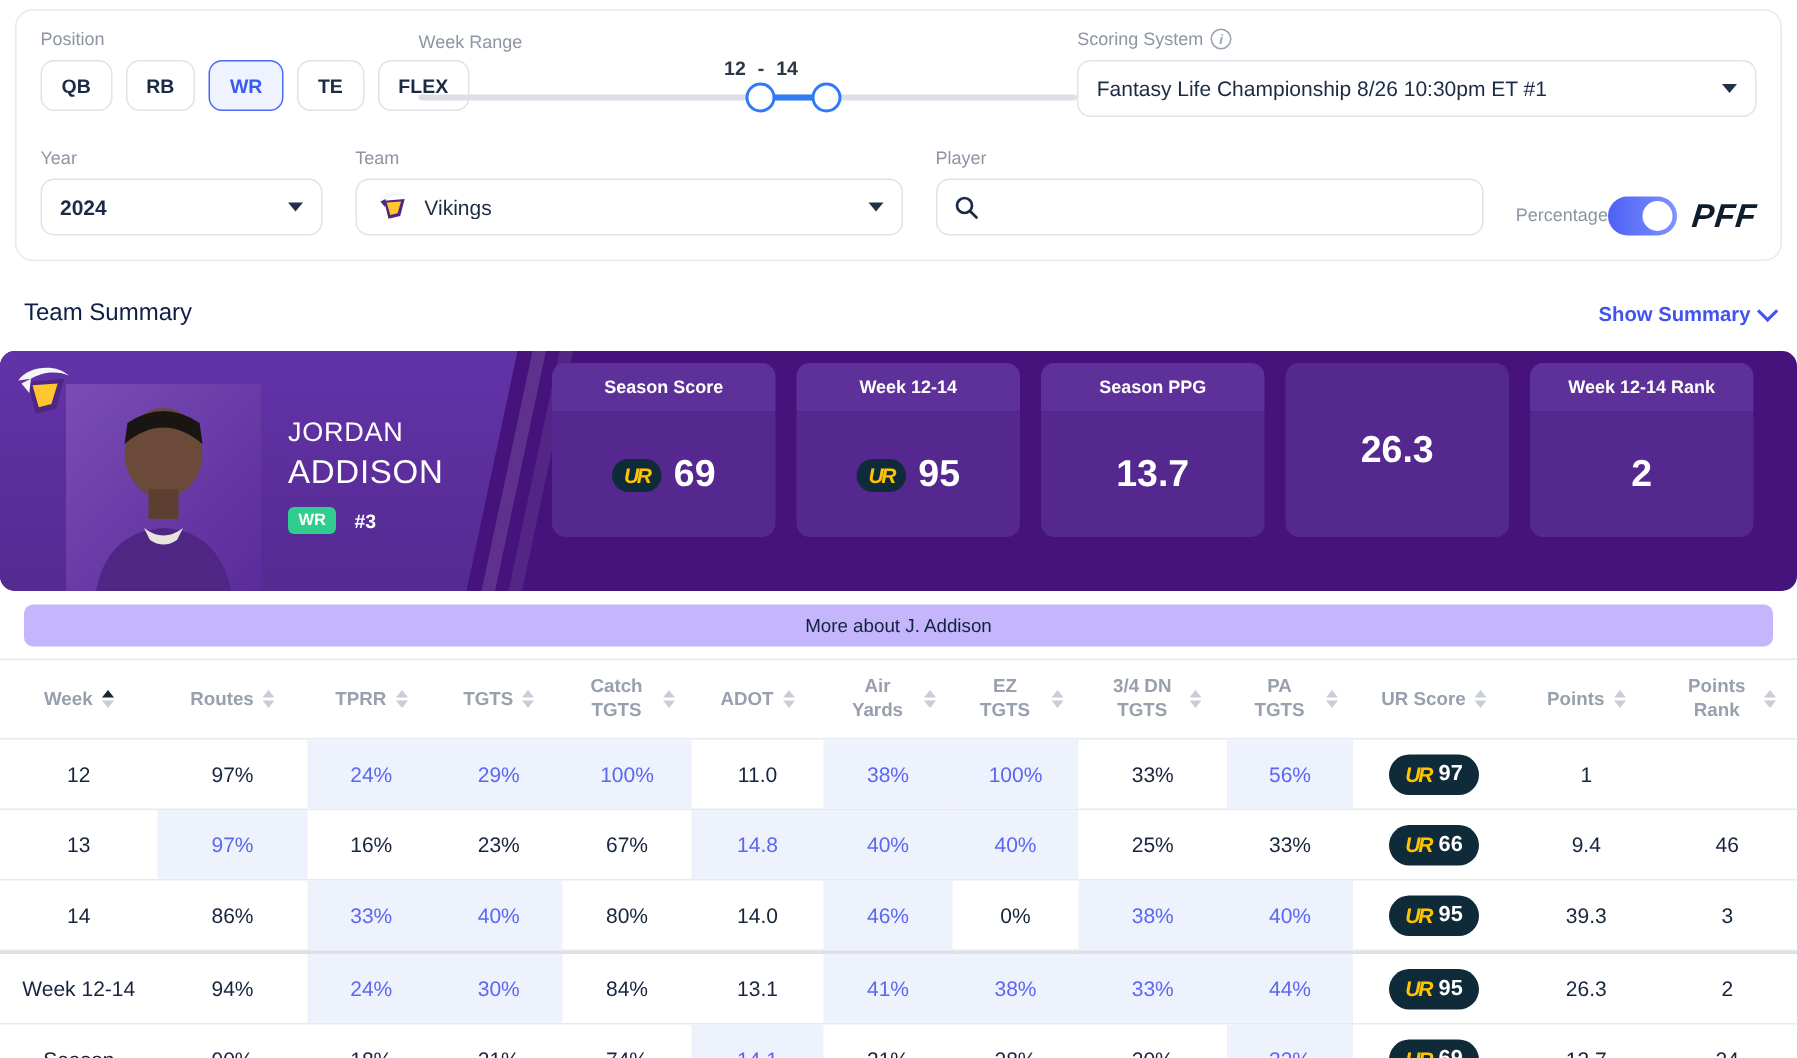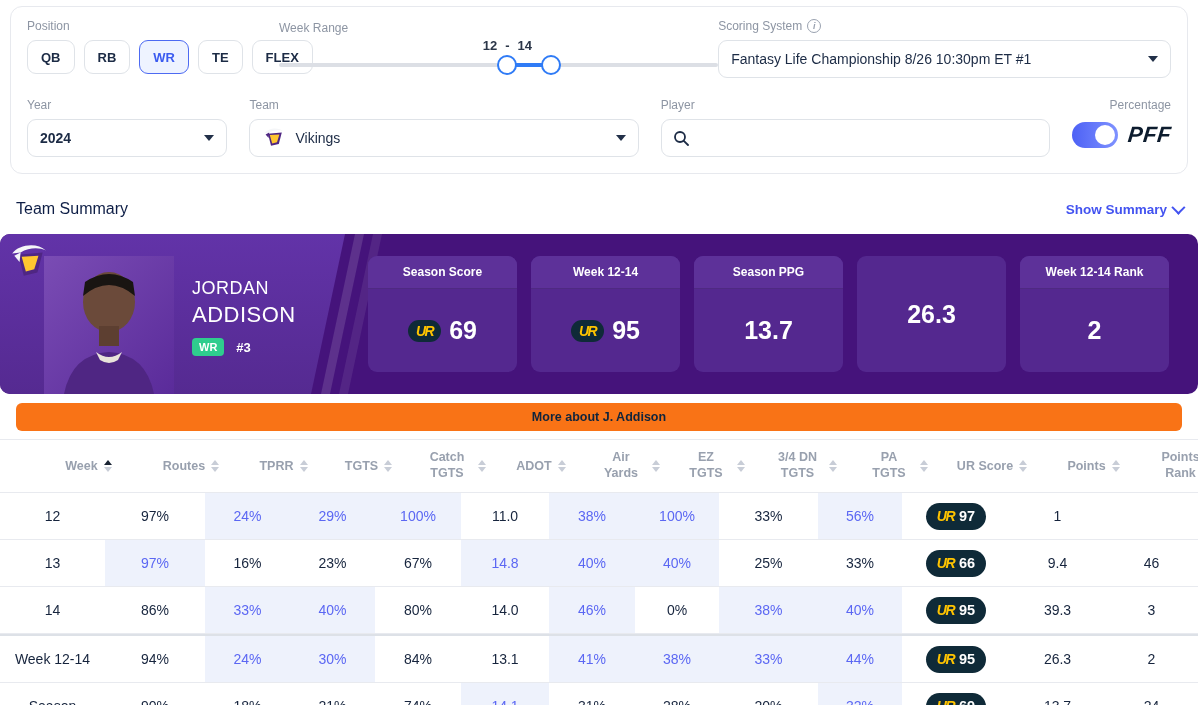--- a/index.html
+++ b/index.html
@@ -29,21 +29,21 @@
   .range-fill{position:absolute;top:21px;height:4px;background:#2f7bf6;border-radius:2px;left:52%;width:10%;}
   .handle{position:absolute;top:13px;width:20px;height:20px;border-radius:50%;background:#fff;border:2px solid #2f7bf6;cursor:pointer;}
   .handle.h1{left:calc(52% - 10px);} .handle.h2{left:calc(62% - 10px);}
   .scoring-group{margin-left:auto;width:462px;}
   .info-icon{width:14px;height:14px;border:1px solid #9aa2b0;border-radius:50%;display:inline-flex;align-items:center;justify-content:center;font-size:9px;color:#9aa2b0;font-style:italic;font-weight:700;}
   .select{height:38px;border:1px solid #dfe3e8;border-radius:9px;background:#fff;display:flex;align-items:center;padding:0 12px;font-size:14px;color:#1c2b45;cursor:pointer;}
   .select .val{flex:1;white-space:nowrap;overflow:hidden;}
   .caret{width:0;height:0;border-left:5px solid transparent;border-right:5px solid transparent;border-top:6px solid #223048;margin-left:8px;}
   .row2{margin-top:14px;display:flex;gap:22px;}
   .year-group{width:206px;} .team-group{width:400px;} .player-group{width:400px;}
-  .pct-group{margin-left:auto;display:flex;flex-direction:column;align-items:flex-end;}
+  .pct-group{margin-left:auto;display:flex;flex-direction:row;align-items:flex-end;}
   .team-logo-sm{width:24px;height:24px;margin-right:9px;flex:none;}
   .search-box{height:38px;border:1px solid #dfe3e8;border-radius:9px;display:flex;align-items:center;padding:0 11px;}
   .search-box input{border:none;outline:none;flex:1;font-size:14px;font-family:inherit;color:#1c2b45;background:transparent;}
   .search-icon{width:16px;height:16px;margin-right:8px;flex:none;}
   .pct-row{display:flex;align-items:center;gap:10px;margin-top:3px;}
   .toggle{width:46px;height:26px;border-radius:13px;background:linear-gradient(90deg,#4d61f5,#7f92ff);position:relative;cursor:pointer;}
   .toggle .knob{position:absolute;right:3px;top:3px;width:20px;height:20px;border-radius:50%;background:#fff;}
   .pff-logo{font-size:22px;font-weight:900;font-style:italic;letter-spacing:.5px;color:var(--pff-navy);transform:skewX(-6deg);}
 
   
@@ -58,33 +58,33 @@
   .stripe{position:absolute;top:-10px;bottom:-10px;width:9px;background:rgba(255,255,255,.13);transform:skewX(-12deg);}
   .stripe.s1{left:338px;} .stripe.s2{left:356px;background:rgba(255,255,255,.08);}
   .banner-team-logo{position:absolute;left:8px;top:7px;width:42px;height:42px;}
   .player-photo{position:absolute;left:44px;bottom:0;width:130px;height:138px;}
   .name-block{position:absolute;left:192px;top:44px;color:#fff;}
   .p-first{font-size:18px;font-weight:500;letter-spacing:.5px;}
   .p-last{font-size:22px;font-weight:400;letter-spacing:.5px;margin-top:3px;}
   .p-meta{display:flex;align-items:center;gap:12px;margin-top:10px;}
   .pos-badge{background:var(--badge-green);color:#fff;font-size:11px;font-weight:700;padding:3px 7px;border-radius:4px;}
   .jersey{font-size:13px;font-weight:600;}
-  .cards{position:absolute;left:368px;top:22px;display:flex;gap:14px;}
+  .cards{position:absolute;left:368px;top:8px;display:flex;gap:14px;}
   .stat-card{width:149px;height:116px;border-radius:9px;overflow:hidden;background:var(--card-purple);display:flex;flex-direction:column;}
   .stat-card .hd{background:var(--card-header-purple);color:#fff;font-size:12px;font-weight:700;text-align:center;padding:9px 4px;border-bottom:1px solid rgba(0,0,0,.15);}
   .stat-card .bd{flex:1;display:flex;align-items:center;justify-content:center;gap:8px;color:#fff;font-size:25px;font-weight:800;}
   .ur-chip{background:var(--ur-badge-bg);border-radius:13px;padding:3px 8px;display:inline-flex;align-items:center;}
   .ur-logo{color:var(--ur-yellow);font-weight:900;font-style:italic;font-size:14px;letter-spacing:-1.5px;}
 
   
-  .more-bar{display:block;width:calc(100% - 32px);margin:9px 16px 8px;height:28px;background:#f97316;border:none;border-radius:6px;font-family:inherit;font-size:12.5px;font-weight:700;color:#10243c;cursor:pointer;}
+  .more-bar{display:block;width:calc(100% - 32px);margin:9px 16px 8px;height:28px;background:#c4b5fd;border:none;border-radius:6px;font-family:inherit;font-size:12.5px;font-weight:400;color:#10243c;cursor:pointer;}
 
   
   .grid{display:grid;grid-template-columns:105px 100px 85px 85px 86px 88px 86px 84px 99px 84px 108px 95px 93px;}
-  .thead{border-top:1px solid var(--line);border-bottom:1px solid var(--line);padding-left:36px;}
+  .thead{border-top:1px solid var(--line);border-bottom:1px solid var(--line);}
   .th{min-height:52px;display:flex;align-items:center;justify-content:center;gap:6px;font-size:12.5px;font-weight:700;color:#98a0ae;cursor:pointer;text-align:center;}
   .th .lbl.two{max-width:50px;line-height:1.25;}
   .sort{display:flex;flex-direction:column;gap:2px;}
   .sort i{display:block;width:0;height:0;border-left:4px solid transparent;border-right:4px solid transparent;}
   .sort .up{border-bottom:5px solid #c8cdd7;} .sort .dn{border-top:5px solid #c8cdd7;}
   .sort.asc .up{border-bottom-color:#1a2433;}
   .trow{border-bottom:1px solid var(--line);cursor:pointer;}
   .trow.sep{border-top:2px solid #dde1e7;}
   .td{height:46px;display:flex;align-items:center;justify-content:center;font-size:14px;font-weight:500;color:var(--ink);}
   .td.hl{color:var(--highlight-text);background:var(--highlight-bg);}

